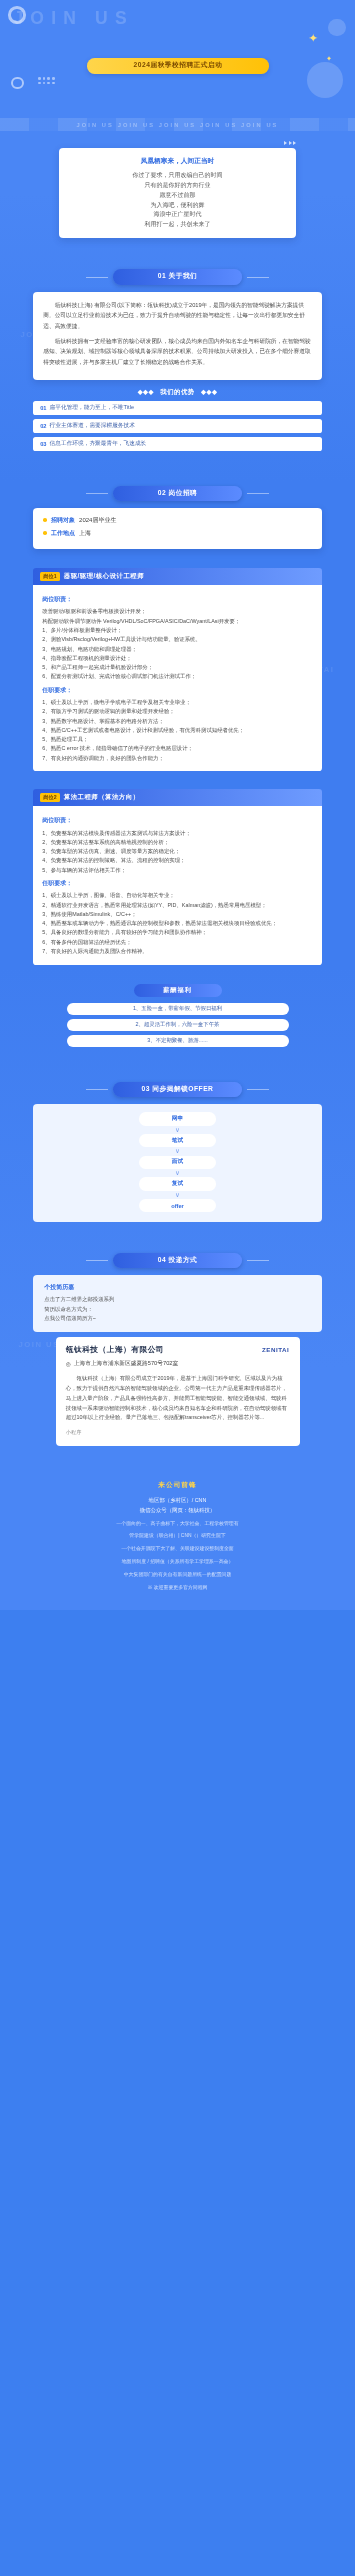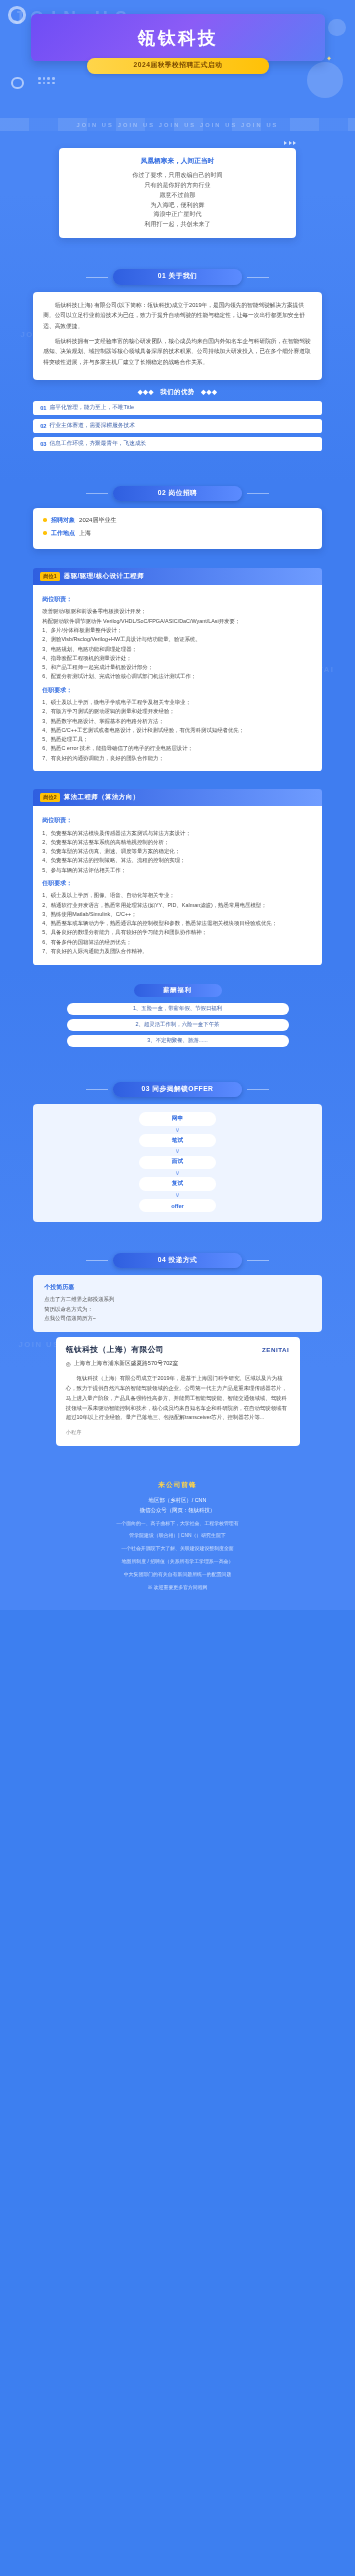--- a/index.html
+++ b/index.html
@@ -216,23 +216,20 @@
         <i></i>
         <i></i>
         <i></i>
         <i></i>
         <i></i>
       </div>
     <div class="bubble" style="top:62px;right:12.4px;width:36px;height:36px;"></div>
     <div class="bubble" style="top:18.5px;right:9.3px;width:17.5px;height:17.5px;"></div>
     <div class="hero-deco star" style="top:32px;right:37px;">✦</div>
     <div class="hero-deco star" style="top:54px;right:23px;font-size:7.2px;">✦</div>
-    <div class="hero-card">
-      <div class="hero-title">瓴钛科技</div>
-    </div>
     <div class="hero-sub">2024届秋季校招聘正式启动</div>
   </div>
 
   <div class="strip">JOIN US  JOIN US  JOIN US  JOIN US  JOIN US</div>
 
   <div class="section-wrap">
     <div class="arrow-row">
         <i></i>
         <i></i>
         <i></i>

